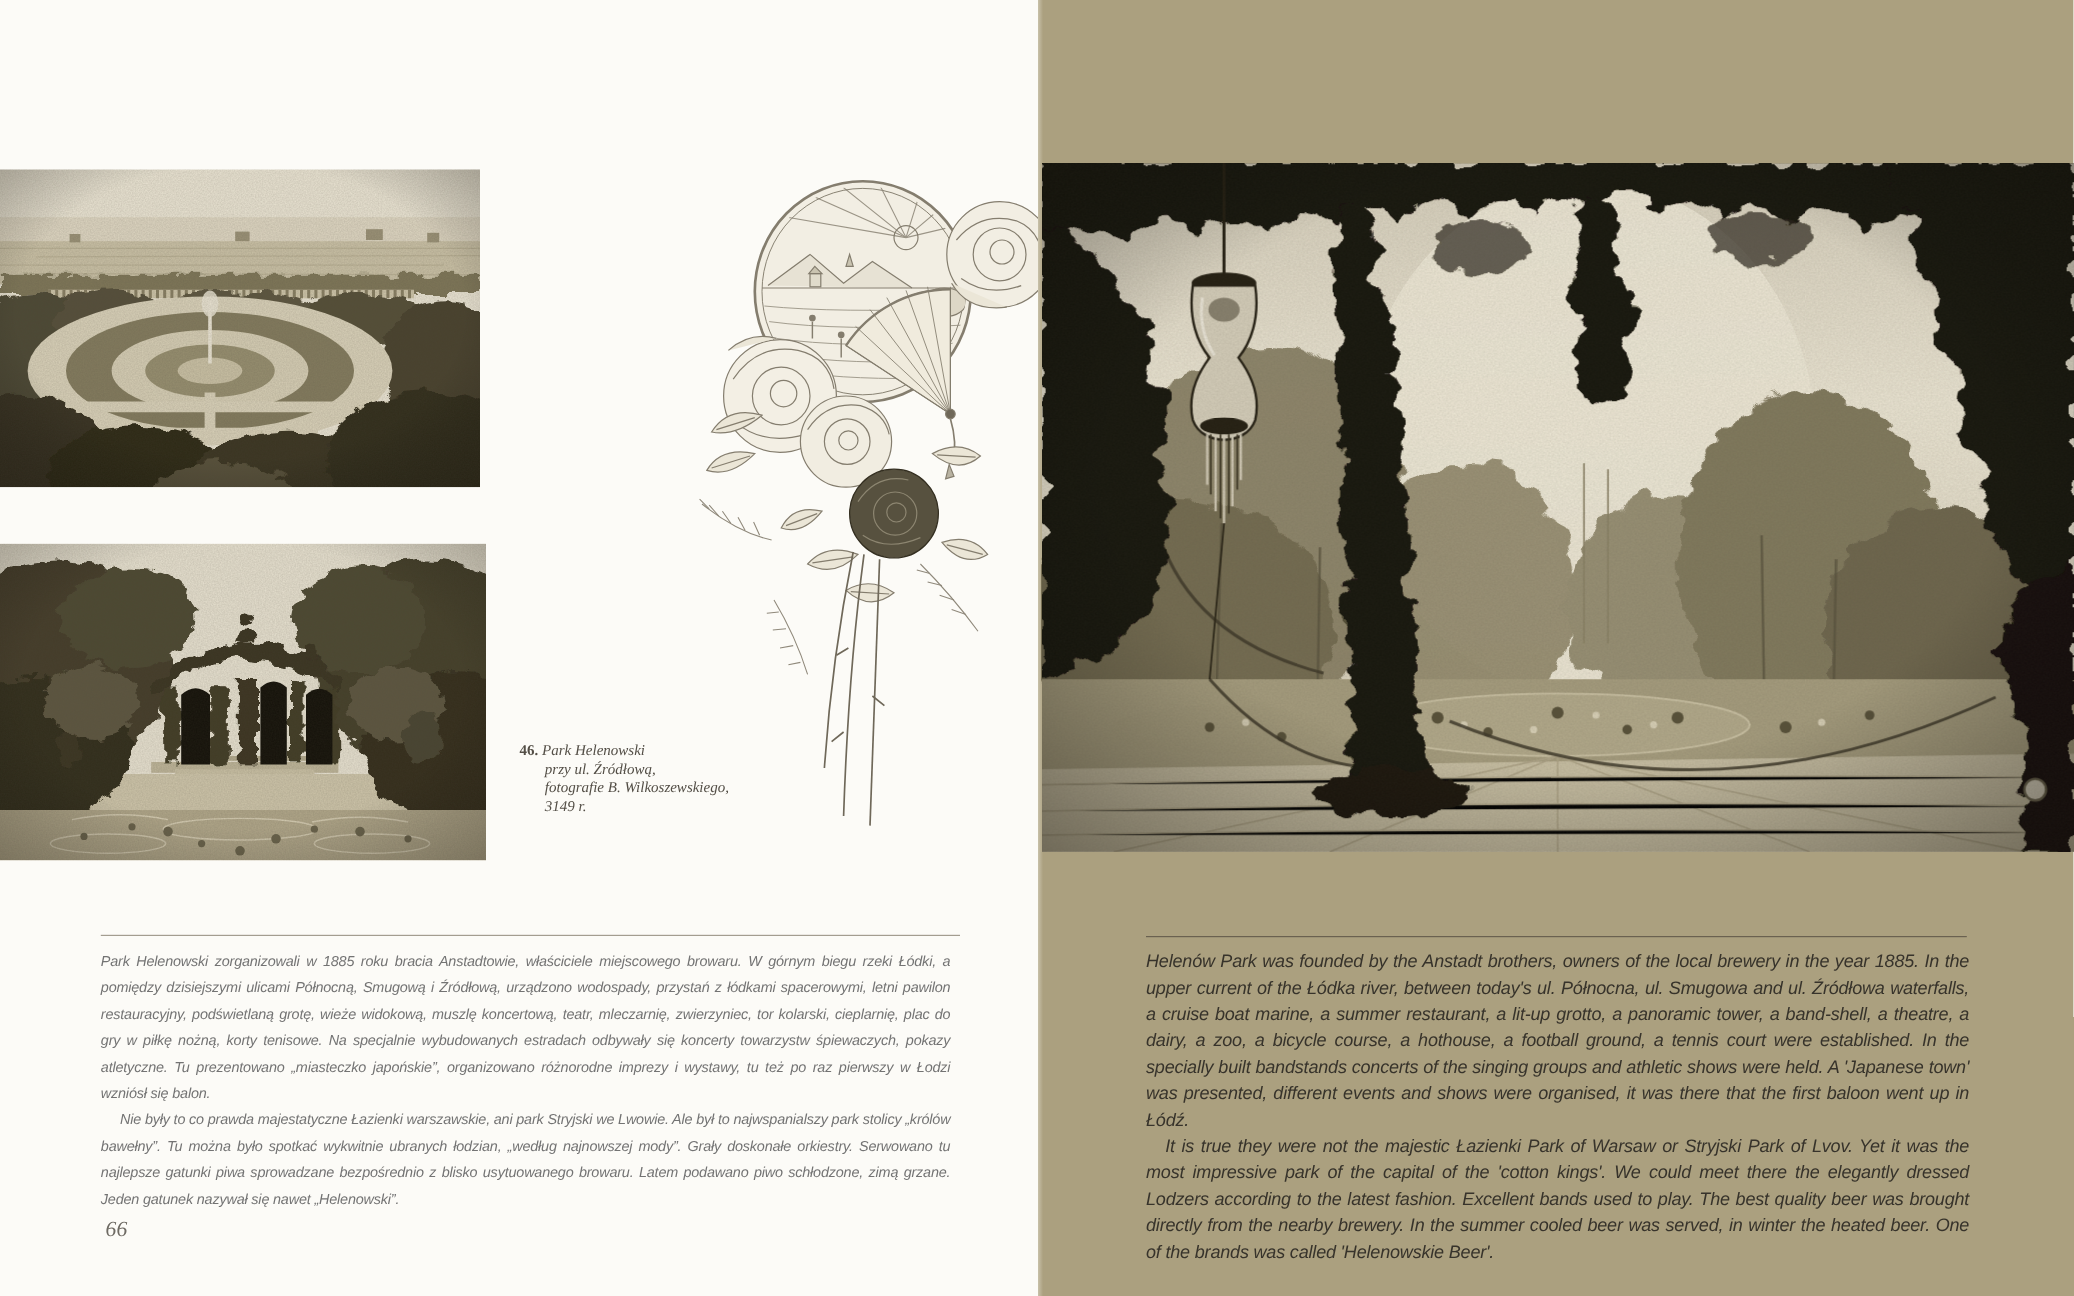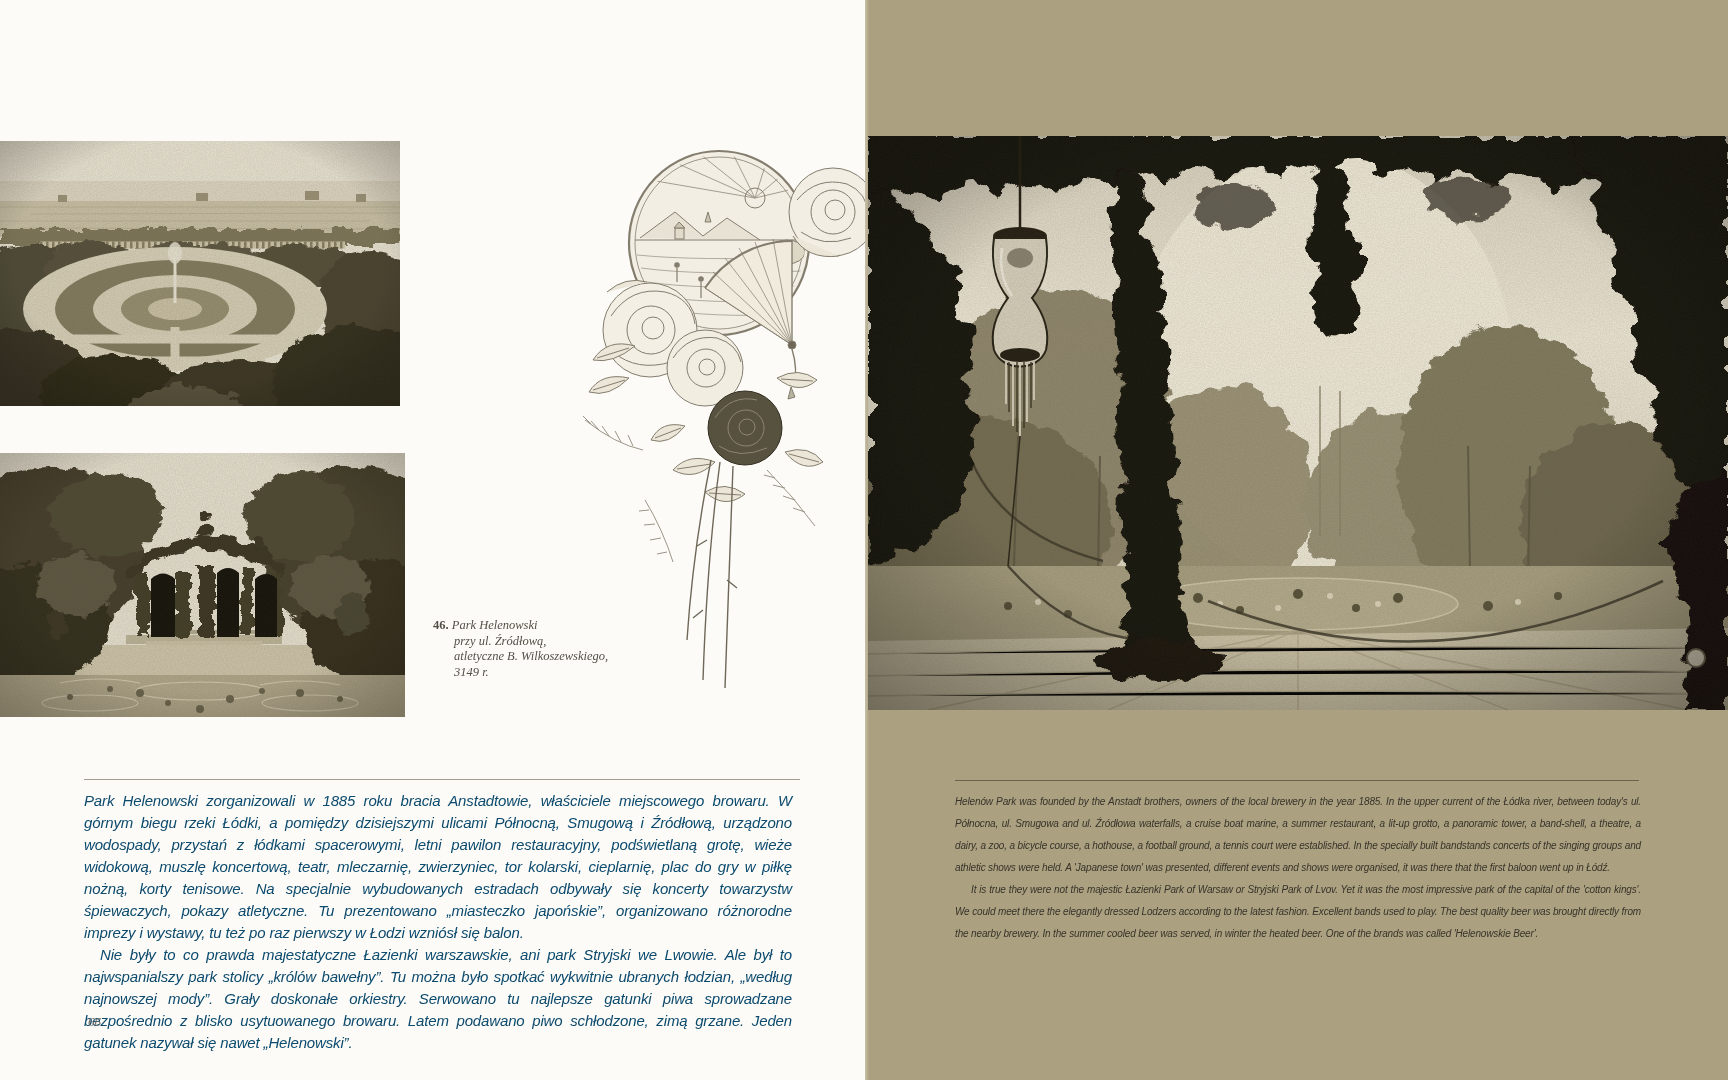--- a/index.html
+++ b/index.html
@@ -35,28 +35,28 @@
   .cap-rest{padding-left:21px;}
   .cap-en{margin-top:13px;}
   .cap-en p{padding-left:21px;}
 
   .rule{position:absolute;height:1px;}
   .rule-left{left:84px;top:779px;width:716px;background:#a39d90;}
   .rule-right{left:90px;top:780px;width:684px;background:#6a6150;}
 
   .bodytext{position:absolute;text-align:justify;font-style:italic;letter-spacing:-0.15px;}
   .bodytext p{margin:0;}
-  .bodytext-pl{left:84px;top:790px;width:708px;font-size:15px;line-height:22px;color:#0c4a6e;}
-  .bodytext-en{left:90px;top:791px;width:686px;font-size:10px;line-height:22px;color:#37332b;}
+  .bodytext-pl{left:84px;top:790px;width:708px;font-size:12px;line-height:22px;color:#737373;}
+  .bodytext-en{left:90px;top:791px;width:686px;font-size:15px;line-height:22px;color:#37332b;}
   .para-indent{text-indent:16px;}
 
   .page-number{
     position:absolute;left:88px;top:1014px;
     font-family:"Liberation Serif","DejaVu Serif",serif;font-style:italic;
-    font-size:13px;color:#6e6a63;
+    font-size:18px;color:#6e6a63;
   }
 </style>
 </head>
 <body>
 
 <div class="spread">
 
   <section class="page page-left">
 
     <figure class="photo photo-1">
@@ -329,21 +329,21 @@
         </g>
       </svg>
     </div>
 
     <div class="caption">
       <p class="cap-first">
         <span class="cap-num">46.</span>
         <span>Park Helenowski</span>
       </p>
       <p class="cap-rest">przy ul. Źródłową,</p>
-      <p class="cap-rest">atletyczne B. Wilkoszewskiego,</p>
+      <p class="cap-rest">fotografie B. Wilkoszewskiego,</p>
       <p class="cap-rest">3149 r.</p>
     </div>
 
     <div class="rule rule-left"></div>
 
     <div class="bodytext bodytext-pl">
       <p>Park Helenowski zorganizowali w 1885 roku bracia Anstadtowie, właściciele miejscowego browaru. W górnym biegu rzeki Łódki, a pomiędzy dzisiejszymi ulicami Północną, Smugową i Źródłową, urządzono wodospady, przystań z łódkami spacerowymi, letni pawilon restauracyjny, podświetlaną grotę, wieże widokową, muszlę koncertową, teatr, mleczarnię, zwierzyniec, tor kolarski, cieplarnię, plac do gry w piłkę nożną, korty tenisowe. Na specjalnie wybudowanych estradach odbywały się koncerty towarzystw śpiewaczych, pokazy atletyczne. Tu prezentowano „miasteczko japońskie”, organizowano różnorodne imprezy i wystawy, tu też po raz pierwszy w Łodzi wzniósł się balon.</p>
       <p class="para-indent">Nie były to co prawda majestatyczne Łazienki warszawskie, ani park Stryjski we Lwowie. Ale był to najwspanialszy park stolicy „królów bawełny”. Tu można było spotkać wykwitnie ubranych łodzian, „według najnowszej mody”. Grały doskonałe orkiestry. Serwowano tu najlepsze gatunki piwa sprowadzane bezpośrednio z blisko usytuowanego browaru. Latem podawano piwo schłodzone, zimą grzane. Jeden gatunek nazywał się nawet „Helenowski”.</p>
     </div>
 

